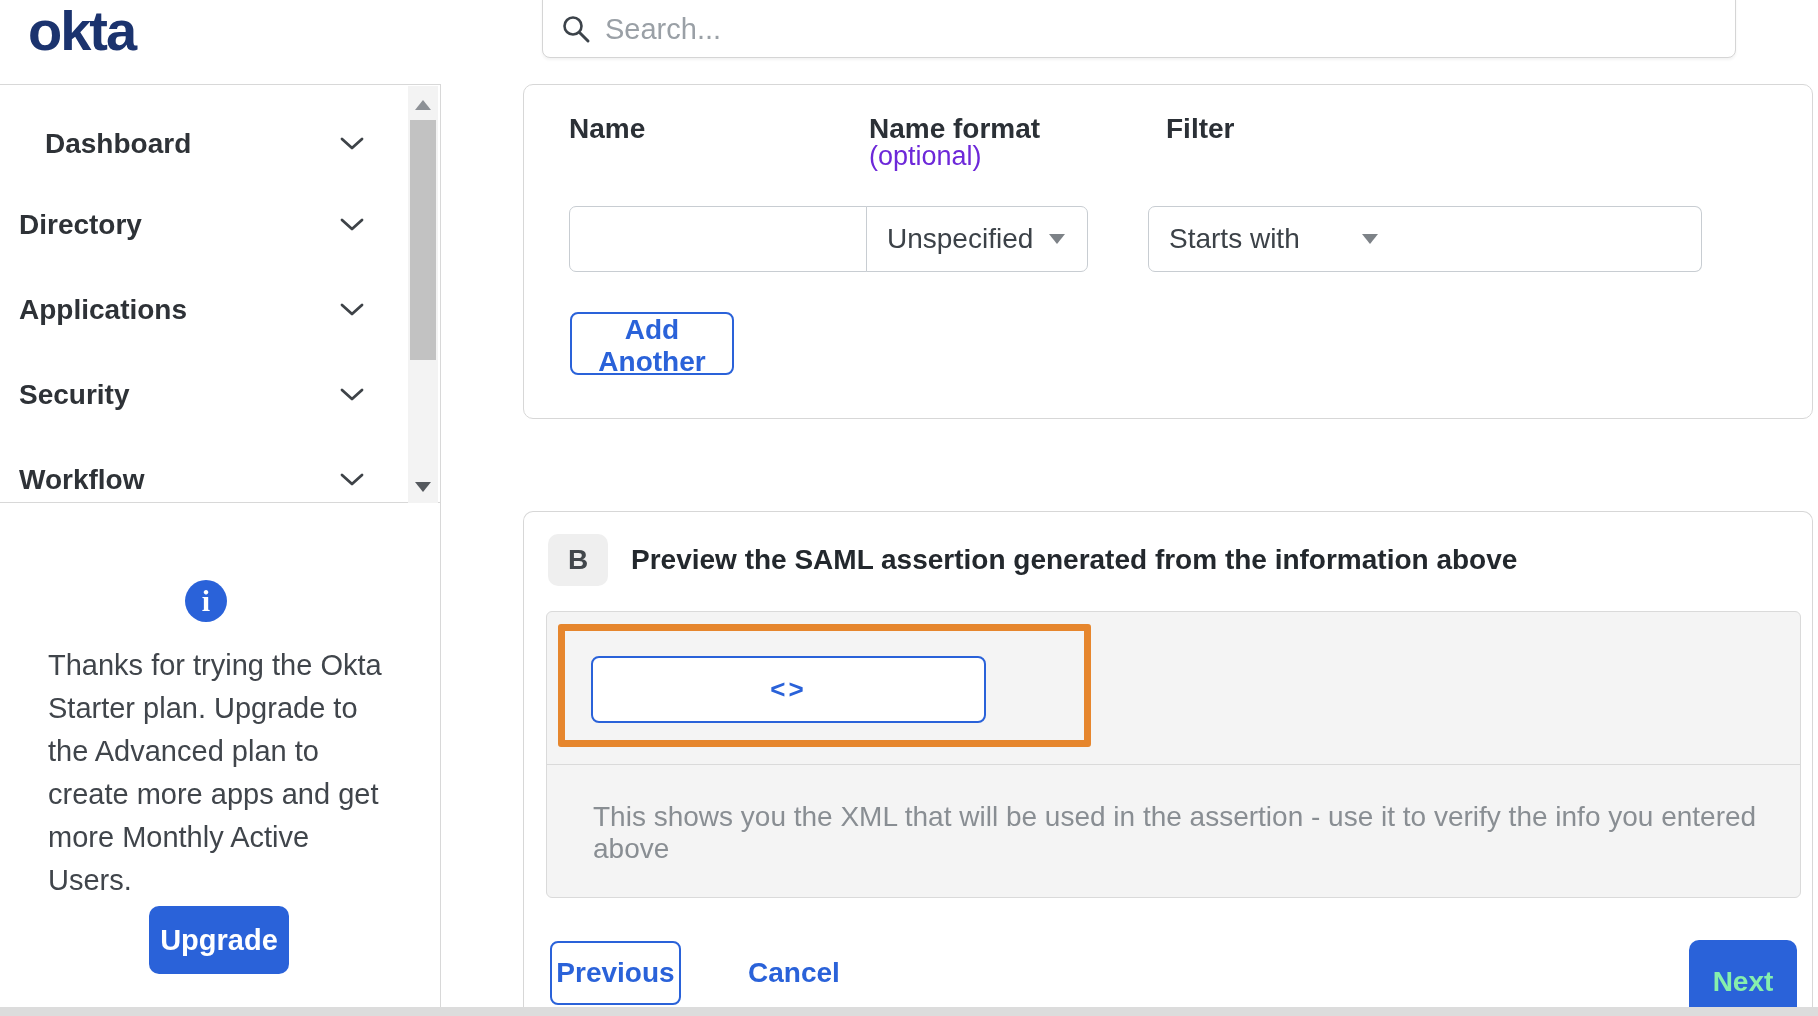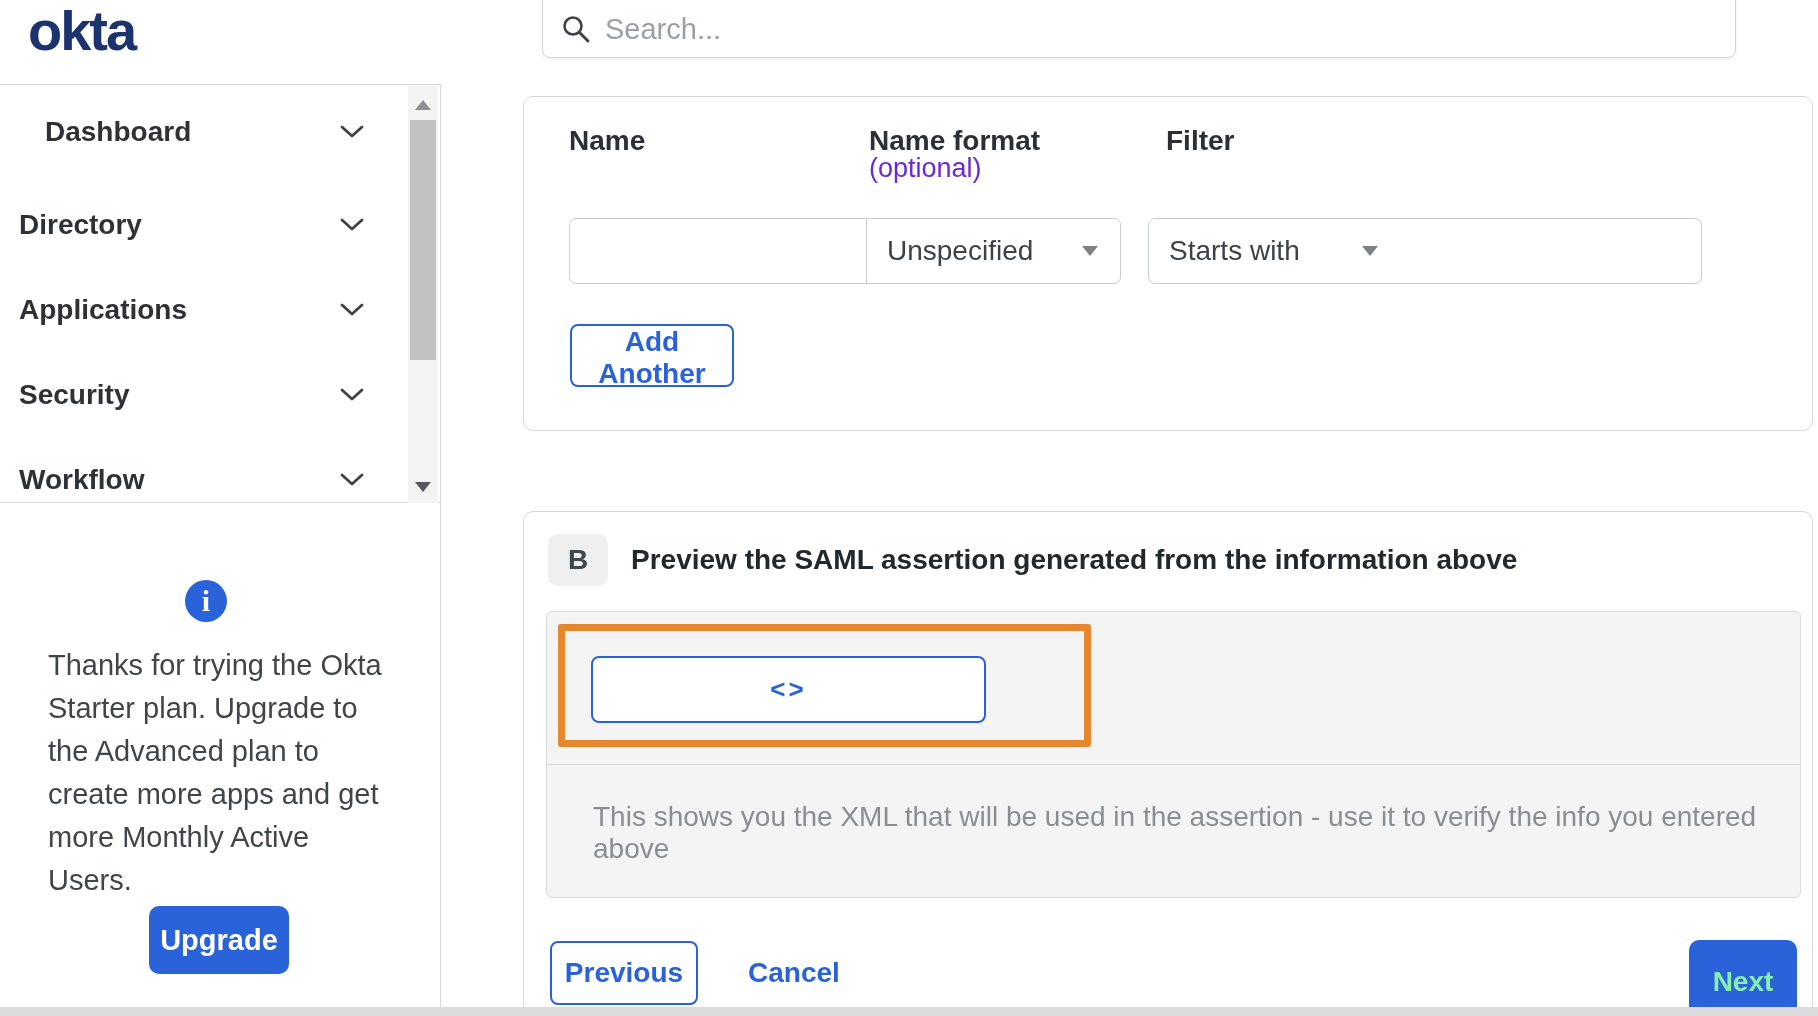--- a/index.html
+++ b/index.html
@@ -20,21 +20,21 @@
   .search-input::placeholder { color:#9aa0a6; }
 
   
   .sidebar { position:absolute; left:0; top:84px; width:441px; height:932px;
              background:#fff; border-right:1px solid #d8d8d8; }
   .nav { position:absolute; left:0; top:0; width:440px; height:419px;
          border-top:1px solid #d8d8d8; border-bottom:1px solid #d8d8d8; }
   .nav-item { position:absolute; left:0; width:408px; height:85px;
               display:flex; align-items:center; justify-content:space-between;
               padding:0 44px 0 19px; cursor:pointer; }
-  .nav-item:nth-child(1){ top:4px;padding-left:45px; } .nav-item:nth-child(2){ top:97px; }
+  .nav-item:nth-child(1){ top:16px;padding-left:45px; } .nav-item:nth-child(2){ top:97px; }
   .nav-item:nth-child(3){ top:182px;align-items:center; } .nav-item:nth-child(4){ top:267px; }
   .nav-item:nth-child(5){ top:352px; }
   .nav-label { font-size:28px; font-weight:600; color:#2e3237; }
   .chevron svg { display:block; }
 
   
   .sb { position:absolute; left:408px; top:1px; width:30px; height:417px; background:#f3f3f3; }
   .sb-up, .sb-down { position:absolute; left:0; width:30px; height:26px;
                      display:flex; align-items:center; justify-content:center; cursor:pointer; }
   .sb-up { top:6px; } .sb-down { top:388px; }
@@ -53,32 +53,32 @@
   .trial-text { position:absolute; left:48px; top:560px; width:334px;
                 font-size:29px; line-height:43px; color:#40454b; }
   .upgrade { position:absolute; left:149px; top:822px; width:140px; height:68px;
              background:#2a62d9; color:#fff; font-size:29px; font-weight:bold;
              border:none; border-radius:10px; cursor:pointer;
              font-family:"Liberation Sans", sans-serif; }
 
   
   .card { position:absolute; left:523px; width:1290px; background:#fff;
           border:1px solid #d7d7d7; border-radius:10px; }
-  .card-a { top:84px; height:335px;margin-top:12px; }
+  .card-a { top:84px; height:335px; }
   .card-b { top:511px; height:530px; border-bottom:none; border-radius:10px 10px 0 0; }
 
   
   .col-label { position:absolute; top:28px; font-size:28px; font-weight:bold; color:#2b3036; }
   .lbl-name { left:45px; } .lbl-format { left:345px; } .lbl-filter { left:642px; }
   .col-hint { position:absolute; top:56px; left:345px; font-size:27px; color:#6d28d9; }
   .field { position:absolute; top:121px; height:66px; background:#fff;
            border:1px solid #c8cdd2; font-size:28px; color:#3c4248; }
   .inp { outline:none; padding:0 16px; font-family:"Liberation Sans", sans-serif; }
   .f-name { left:45px; width:298px; border-radius:7px 0 0 7px; }
-  .f-format { left:342px; width:255px; border-radius:0 7px 7px 0; border-left:1px solid #c8cdd2; }
+  .f-format { left:342px; width:222px; border-radius:0 7px 7px 0; border-left:1px solid #c8cdd2; }
   .f-filterop { left:624px; width:253px; border-radius:7px 0 0 7px; }
   .f-filterval { left:876px; width:302px; border-radius:0 7px 7px 0; border-left:none; }
   .select { display:flex; align-items:center; justify-content:space-between;
             padding:0 22px 0 20px; cursor:pointer; }
   .caret { width:0; height:0; border-left:8px solid transparent; border-right:8px solid transparent;
            border-top:10px solid #7d8287; }
   .btn-outline { background:#fff; border:2px solid #2a62d9; border-radius:8px; color:#2a62d9;
                  font-size:28px; font-weight:bold; cursor:pointer;
                  font-family:"Liberation Sans", sans-serif; }
   .add-another { position:absolute; left:46px; top:227px; width:164px; height:63px; }
@@ -96,21 +96,21 @@
   .highlight { position:absolute; left:11px; top:12px; width:533px; height:123px;
                border:7px solid #e6862d; border-radius:3px; pointer-events:none; }
   .preview-btn { position:absolute; left:44px; top:44px; width:395px; height:67px;
                  display:flex; align-items:center; justify-content:center; gap:14px; }
   .code-glyph { font-size:26px; font-weight:bold; letter-spacing:3px; color:#2a62d9; }
   .gp-desc { position:absolute; left:0; top:154px; width:100%; height:133px;
              display:flex; align-items:center; padding-left:46px;
              font-size:28px; color:#898e93; }
 
   
-  .prev-btn { position:absolute; left:26px; top:429px; width:148px; height:64px; }
+  .prev-btn { position:absolute; left:26px; top:429px; width:131px; height:64px; }
   .cancel-link { position:absolute; left:224px; top:429px; height:64px; display:flex;
                  align-items:center; font-size:28px; font-weight:bold; color:#2a62d9;
                  cursor:pointer; background:none; border:none;
                  font-family:"Liberation Sans", sans-serif; }
   .next-btn { position:absolute; left:1165px; top:428px; width:108px; height:84px;
               background:#2a62d9; color:#86efac; font-size:28px; font-weight:bold;
               border:none; border-radius:10px; cursor:pointer;
               font-family:"Liberation Sans", sans-serif; }
 
   .bottom-strip { position:absolute; left:0; top:1007px; width:1818px; height:9px;

